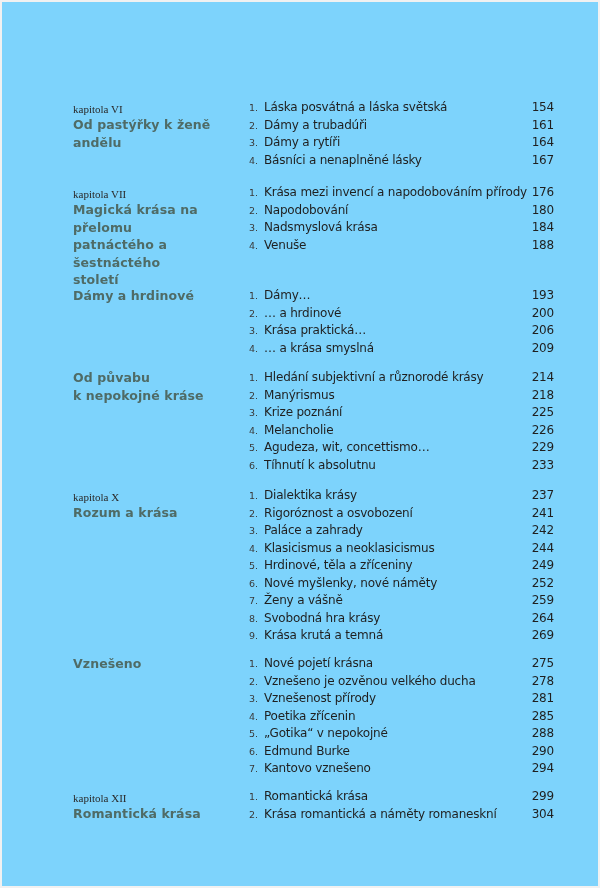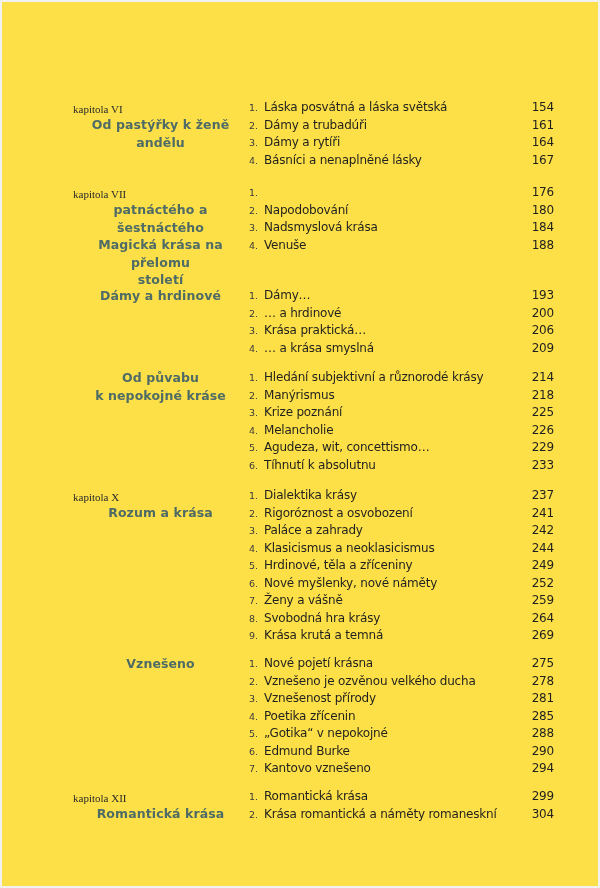--- a/index.html
+++ b/index.html
@@ -12,21 +12,21 @@
       height: 888px;
       position: relative;
       overflow: hidden;
       font-family: "DejaVu Sans", sans-serif;
       color: #1e1e1e;
     }
     .page {
       position: absolute;
       left: 0; top: 0;
       width: 600px; height: 888px;
-      background: #fde047;
+      background: #7dd3fc;
       box-shadow: inset 0 0 0 2px #f1f1f1;
     }
     .chapter {
       position: absolute;
       left: 73px;
       width: 480px;
     }
     .left {
       position: absolute;
       left: 0;
@@ -40,21 +40,20 @@
       line-height: 14px;
       margin-top: 3px;
     }
     .ch-title {
       font-family: "DejaVu Sans", sans-serif;
       font-weight: bold;
       font-size: 12.5px;
       line-height: 17.5px;
       color: #4f6b66;
       letter-spacing: 0.1px;
-      text-align: center;
     }
     .entries {
       position: absolute;
       left: 176px;
       top: 0;
       width: 305px;
     }
     .entry {
       position: relative;
       height: 17.5px;
@@ -115,27 +114,28 @@
           <div class="entry">
             <span class="num">4.</span>
             <span class="etitle">Básníci a nenaplněné lásky</span>
             <span class="page-num">167</span>
           </div>
         </div>
       </div>
       <div class="chapter" style="top: 184px;">
         <div class="left">
           <div class="kapitola">kapitola VII</div>
+          <div class="ch-title">Magická krása na přelomu</div>
           <div class="ch-title">patnáctého a šestnáctého</div>
-          <div class="ch-title">Magická krása na přelomu</div>
           <div class="ch-title">století</div>
         </div>
         <div class="entries">
           <div class="entry">
             <span class="num">1.</span>
+            <span class="etitle">Krása mezi invencí a napodobováním přírody</span>
             <span class="page-num">176</span>
           </div>
           <div class="entry">
             <span class="num">2.</span>
             <span class="etitle">Napodobování</span>
             <span class="page-num">180</span>
           </div>
           <div class="entry">
             <span class="num">3.</span>
             <span class="etitle">Nadsmyslová krása</span>

